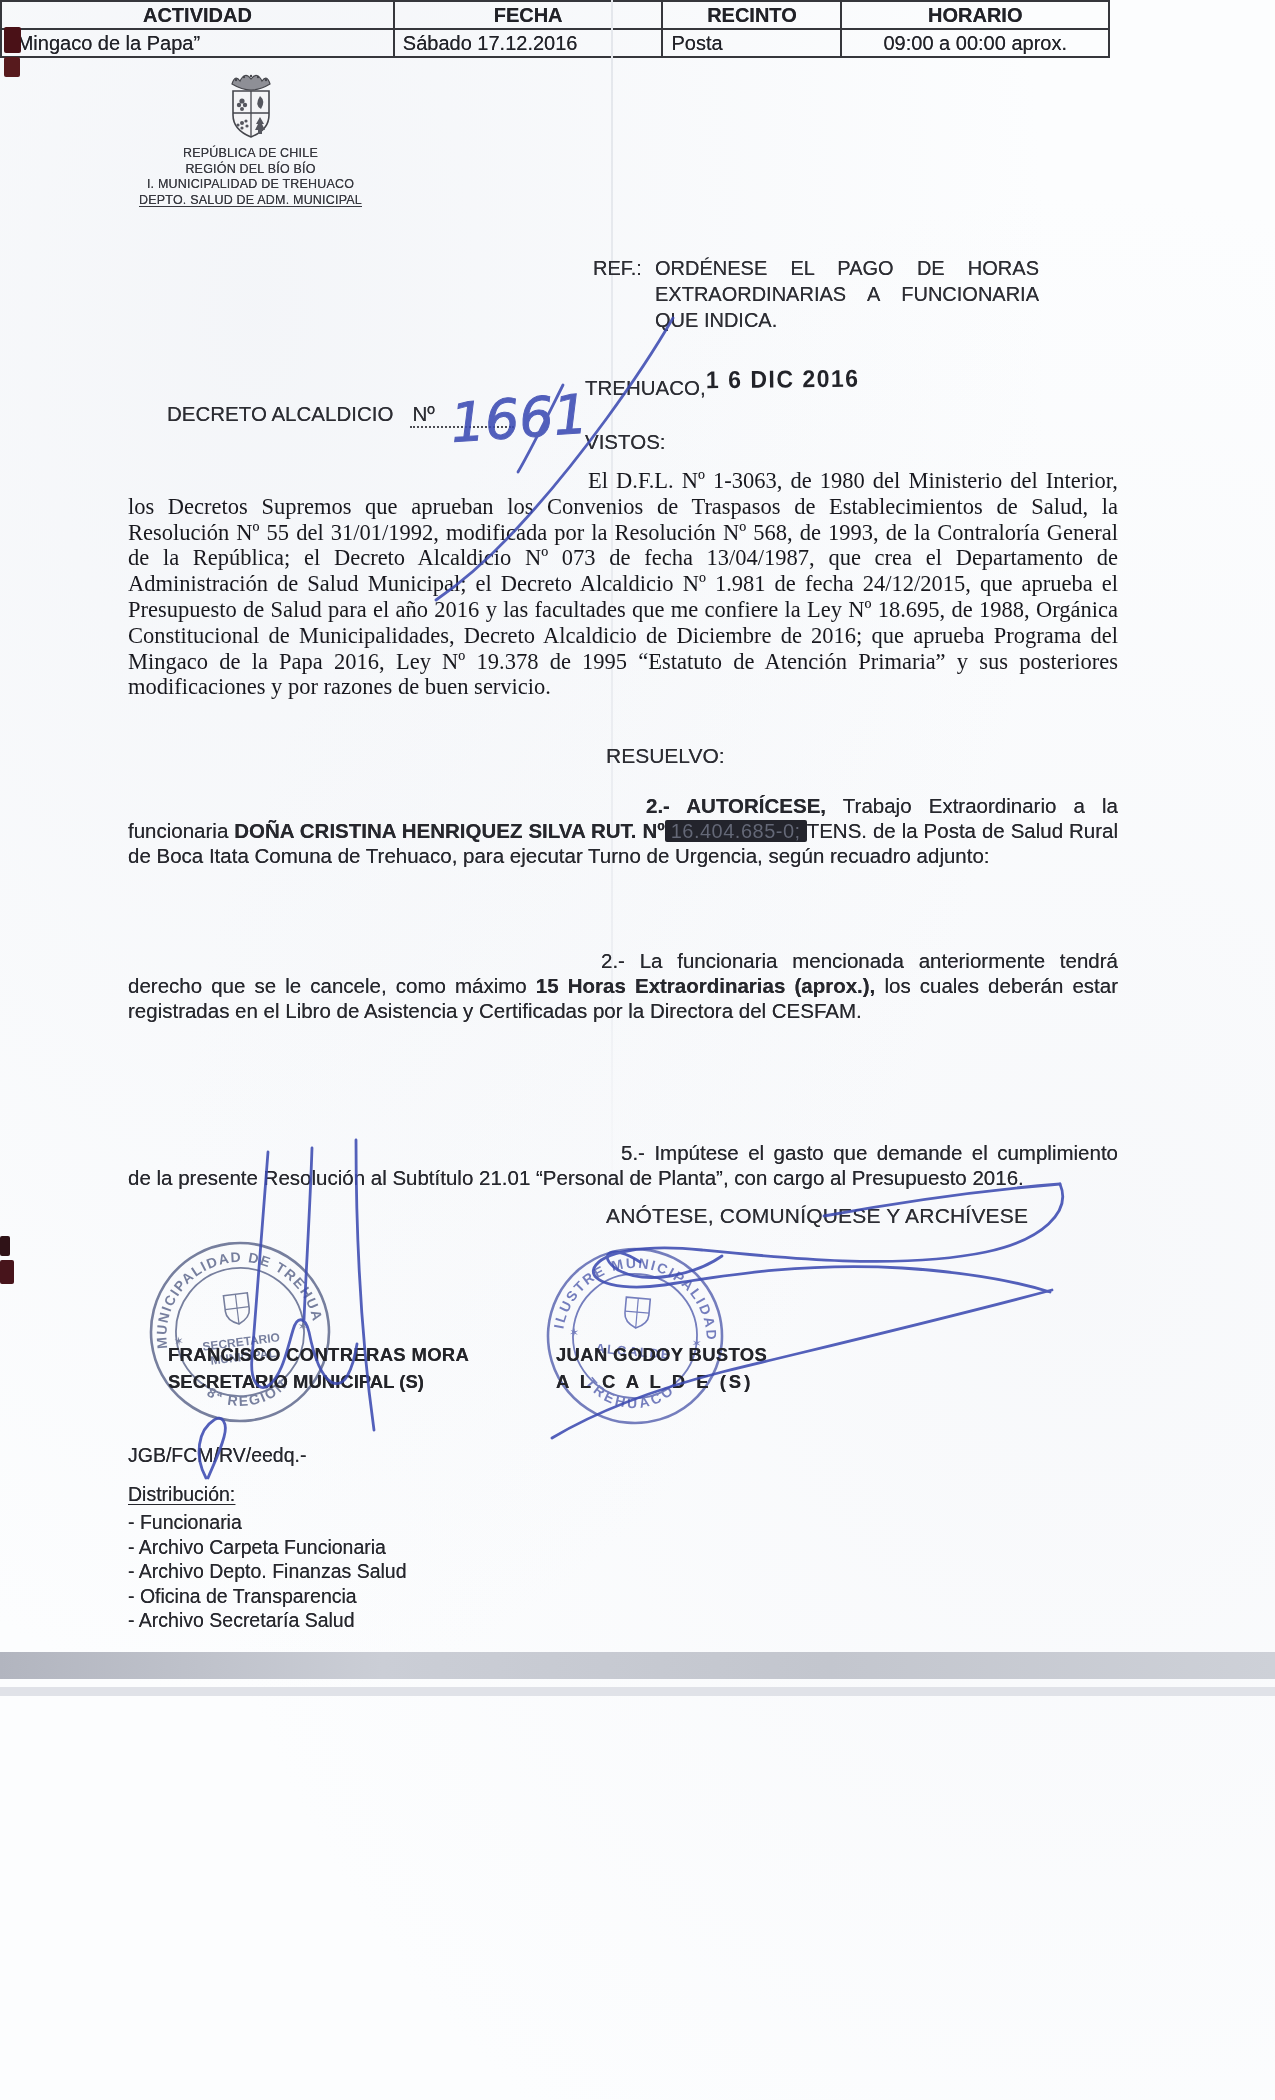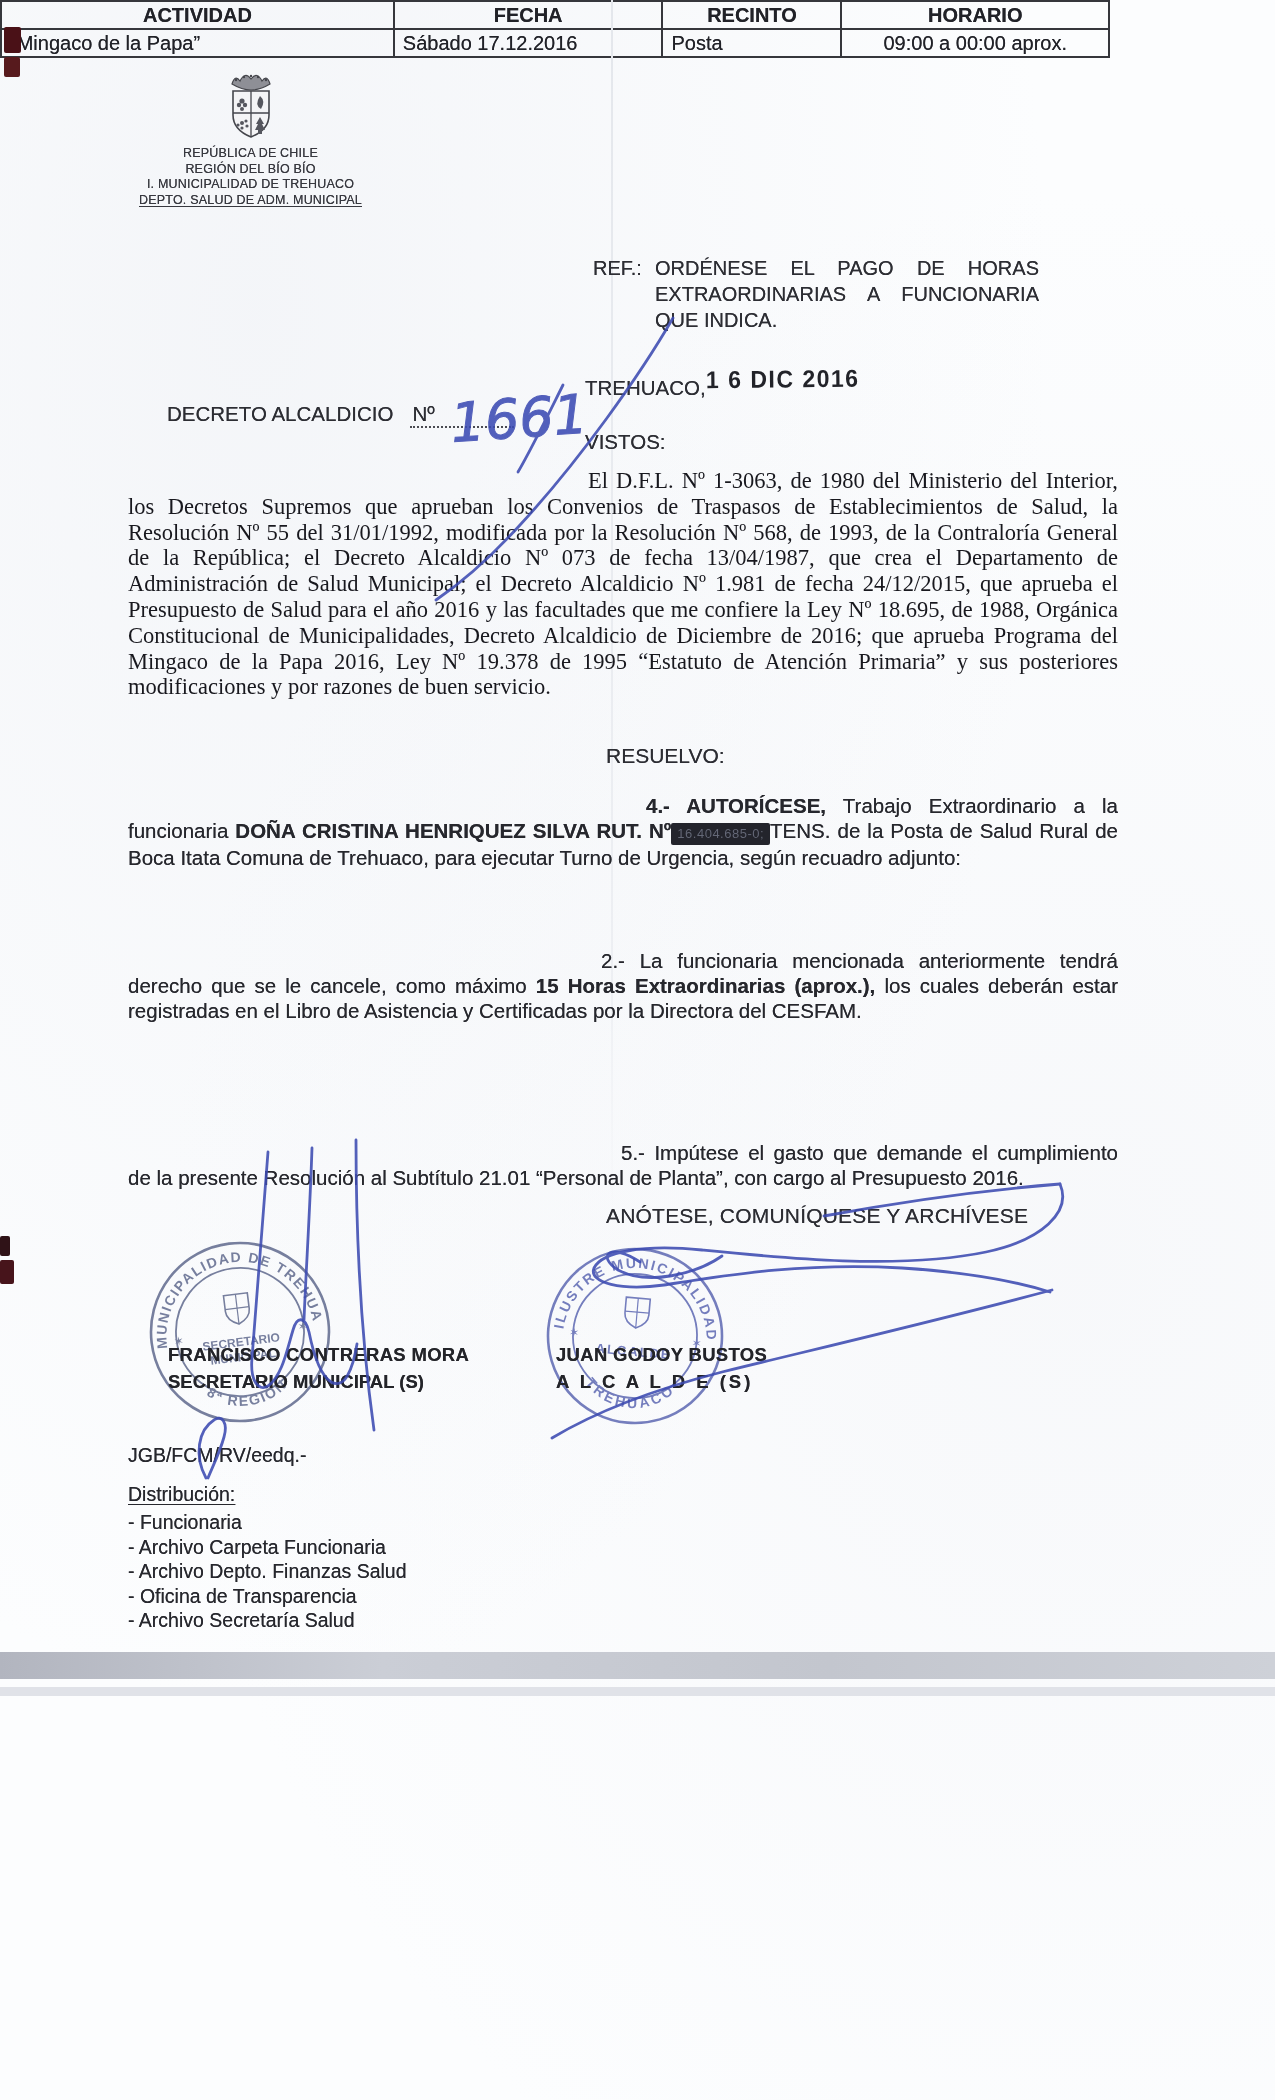--- a/index.html
+++ b/index.html
@@ -31,21 +31,21 @@
                font-size:22.5px;line-height:25.8px;text-align:justify;text-indent:460px;color:#18181e;}
   .resuelvo{left:606px;top:744px;font-size:21px;color:#2c2d33;}
   
   .para{left:128px;width:990px;font-size:20.5px;line-height:25px;text-align:justify;color:#26272d;}
   .item1{top:793px;text-indent:518px;}
   .item2{top:948px;text-indent:473px;}
   .item4{top:1058px;text-indent:478px;}
   .item5{top:1140px;text-indent:493px;}
   .b{font-weight:700;}
   .redact{display:inline-block;background:#23242c;color:#646877;border-radius:2px;
-          padding:0 6px;font-size:13px;letter-spacing:.5px;text-indent:0;line-height:22px;}
+          padding:0 6px;font-size:20px;letter-spacing:.5px;text-indent:0;line-height:22px;}
   
   .doc-table{left:128px;top:861px;width:1110px;border-collapse:collapse;font-size:20px;color:#212228;}
   .doc-table td,.doc-table th{border:2px solid #36373c;padding:0 8px;height:26px;}
   .doc-table th{font-weight:700;text-align:center;}
   .doc-table td.c{text-align:center;}
   .closing{left:606px;top:1204px;font-size:21px;letter-spacing:.2px;color:#2c2d33;}
   
   .stamp{position:absolute;pointer-events:none;}
   .stamp-left{left:146px;top:1238px;color:#45507a;opacity:.72;transform:rotate(-7deg);}
   .stamp-right{left:543px;top:1244px;color:#4753a8;opacity:.74;transform:rotate(5deg);}
@@ -123,21 +123,21 @@
 
   <div class="abs place ph">TREHUACO,</div>
   <div class="abs date-stamp">1 6 DIC 2016</div>
   <div class="abs vistos-label ph">VISTOS:</div>
 
   <div class="abs vistos-text">El D.F.L. Nº 1-3063, de 1980 del Ministerio del Interior, los Decretos Supremos que aprueban los Convenios de Traspasos de Establecimientos de Salud, la Resolución Nº 55 del 31/01/1992, modificada por la Resolución Nº 568, de 1993, de la Contraloría General de la República; el Decreto Alcaldicio Nº 073 de fecha 13/04/1987, que crea el Departamento de Administración de Salud Municipal; el Decreto Alcaldicio Nº 1.981 de fecha 24/12/2015, que aprueba el Presupuesto de Salud para el año 2016 y las facultades que me confiere la Ley Nº 18.695, de 1988,  Orgánica Constitucional de Municipalidades, Decreto Alcaldicio  de Diciembre de 2016; que aprueba Programa  del Mingaco de la Papa 2016, Ley Nº 19.378 de 1995 “Estatuto de Atención Primaria”  y sus posteriores modificaciones  y por razones de buen servicio.</div>
 
   <div class="abs resuelvo ph">RESUELVO:</div>
 
   <div class="abs para item1 ph">
-    <span class="b">4.- AUTORÍCESE,</span><span> Trabajo Extraordinario a la funcionaria </span><span class="b">DOÑA CRISTINA HENRIQUEZ SILVA RUT. Nº</span><span class="redact">16.404.685-0;</span><span>TENS. de la Posta de Salud Rural de Boca Itata Comuna de Trehuaco, para ejecutar Turno de Urgencia,  según recuadro adjunto:</span>
+    <span class="b">2.- AUTORÍCESE,</span><span> Trabajo Extraordinario a la funcionaria </span><span class="b">DOÑA CRISTINA HENRIQUEZ SILVA RUT. Nº</span><span class="redact">16.404.685-0;</span><span>TENS. de la Posta de Salud Rural de Boca Itata Comuna de Trehuaco, para ejecutar Turno de Urgencia,  según recuadro adjunto:</span>
   </div>
 
   <table class="doc-table ph">
     <colgroup>
         <col style="width:351px">
         <col style="width:240px">
         <col style="width:160px">
         <col style="width:239px">
       </colgroup>
     <tbody>

